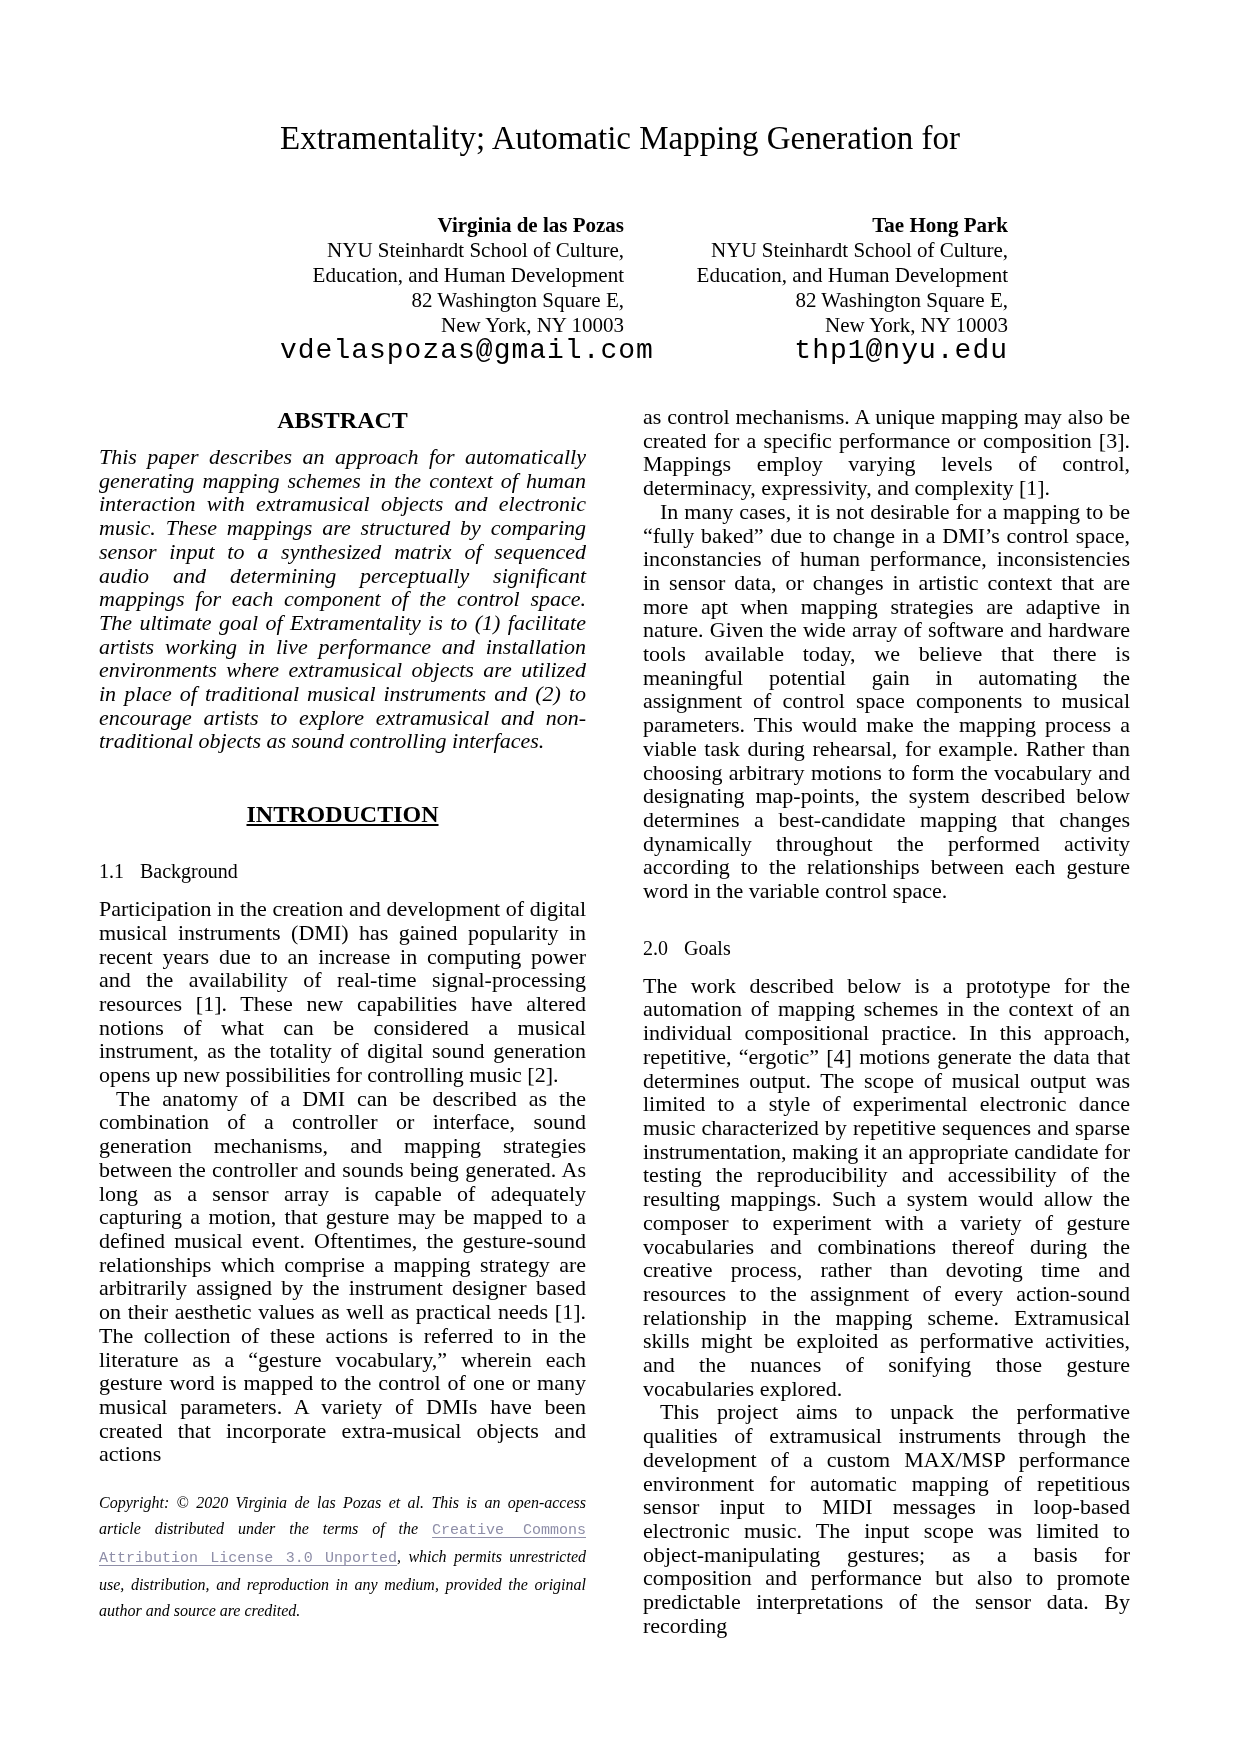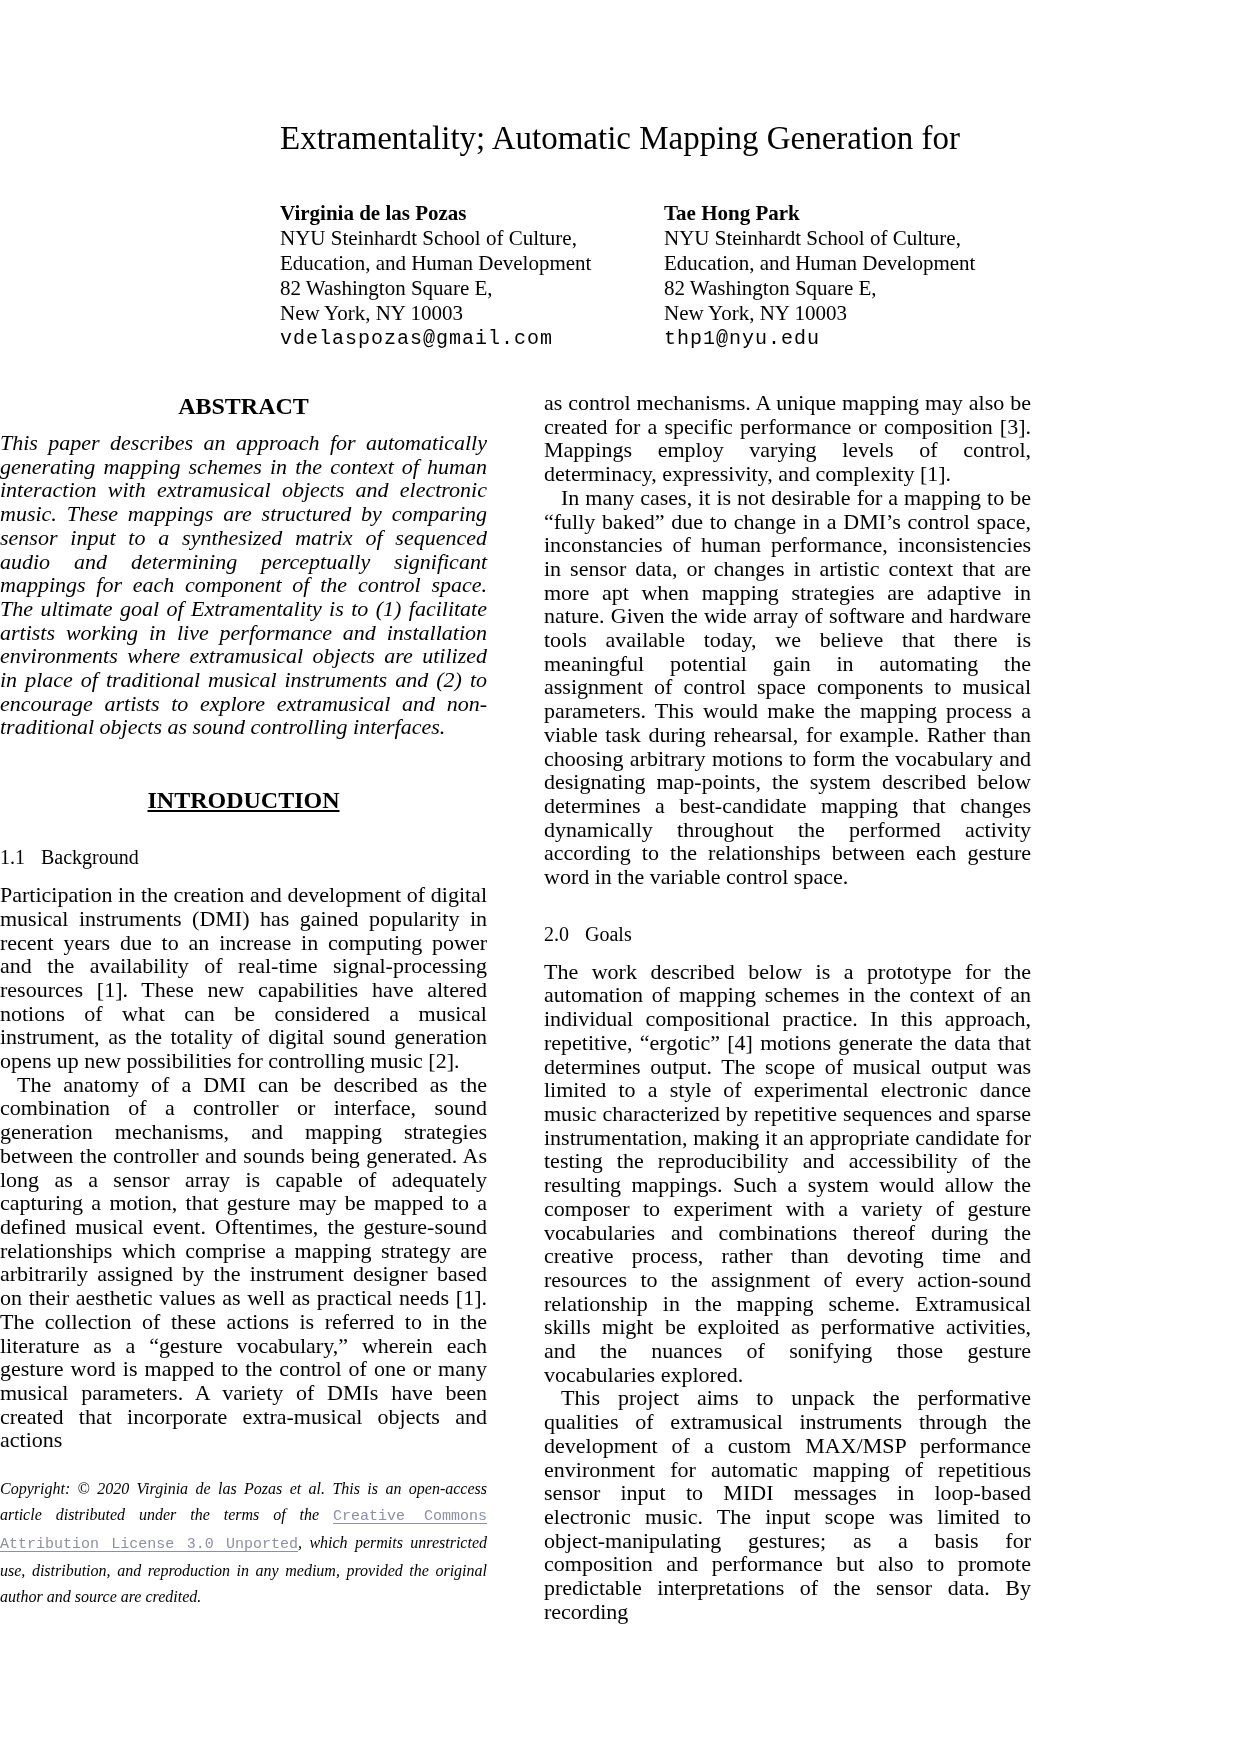--- a/index.html
+++ b/index.html
@@ -29,40 +29,41 @@
   }
   .title-line { display: block; }
 
   .authors {
     position: relative;
     margin-top: 38px;
     height: 152px;
   }
   .author {
     position: absolute;
-    top: 0;
+    top: 12px;
     width: 344px;
-    text-align: left;
+    text-align: right;
     font-size: 21px;
     line-height: 25px;
   }
   .author-1 { left: 280px; }
   .author-2 { left: 664px; }
   .author-name { font-weight: 700; }
   .author-email {
     font-family: "Liberation Mono", monospace;
-    font-size: 20px;
+    font-size: 28px;
     letter-spacing: 1px;
     white-space: nowrap;
   }
 
   .columns {
     display: flex;
     gap: 57px;
-    margin-top: 38px;
+    padding-left: 99px;
+    margin-top: 52px;
     align-items: flex-start;
   }
   .col { width: 487px; }
 
   p {
     margin: 0;
     font-size: 22px;
     line-height: 23.7px;
     text-align: justify;
   }

